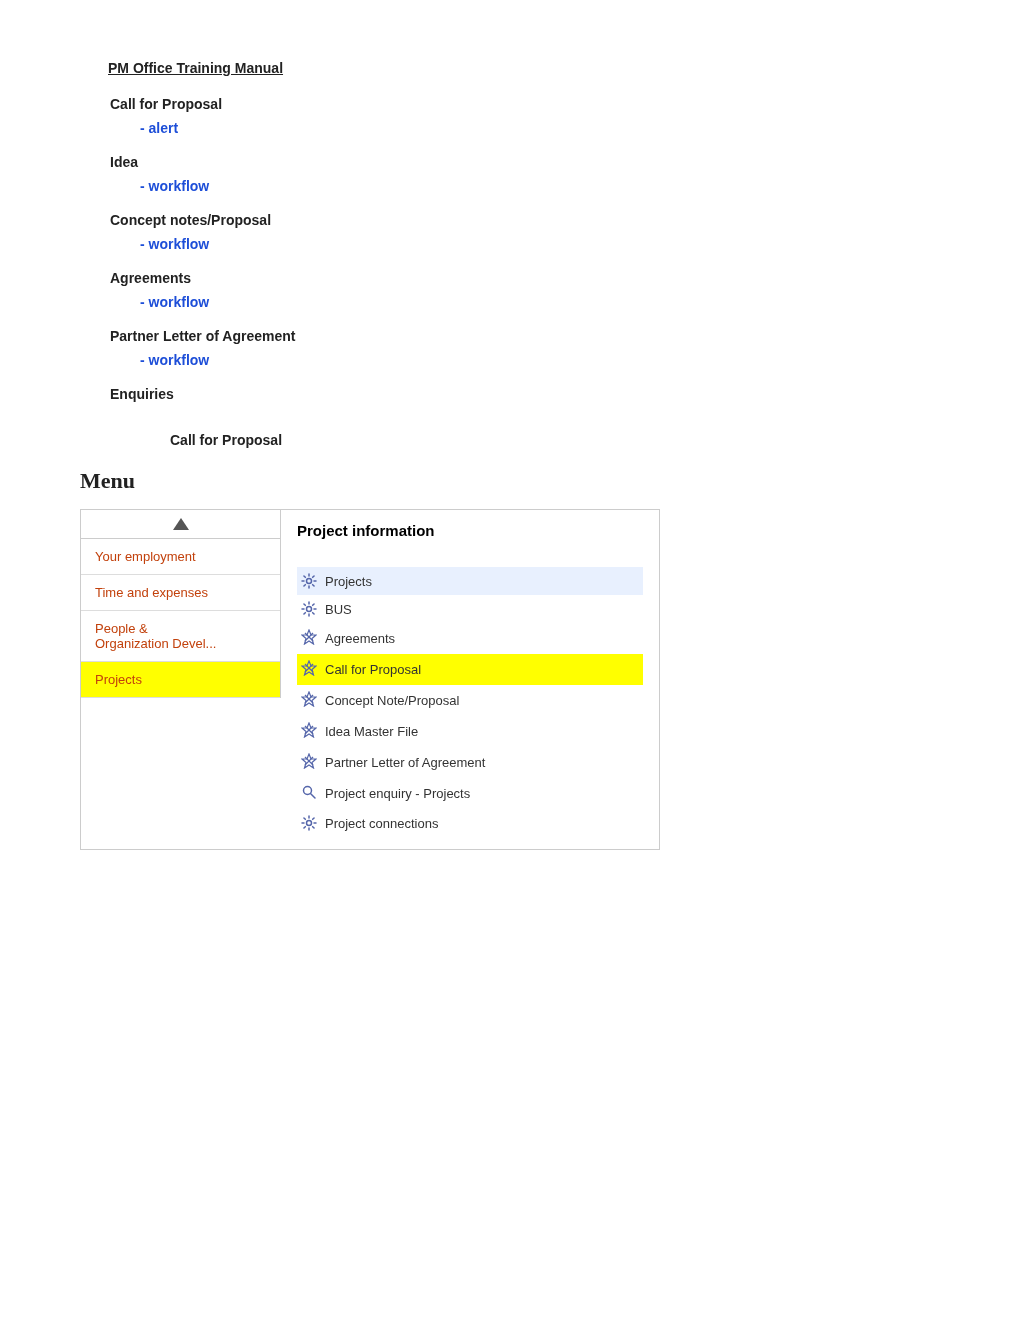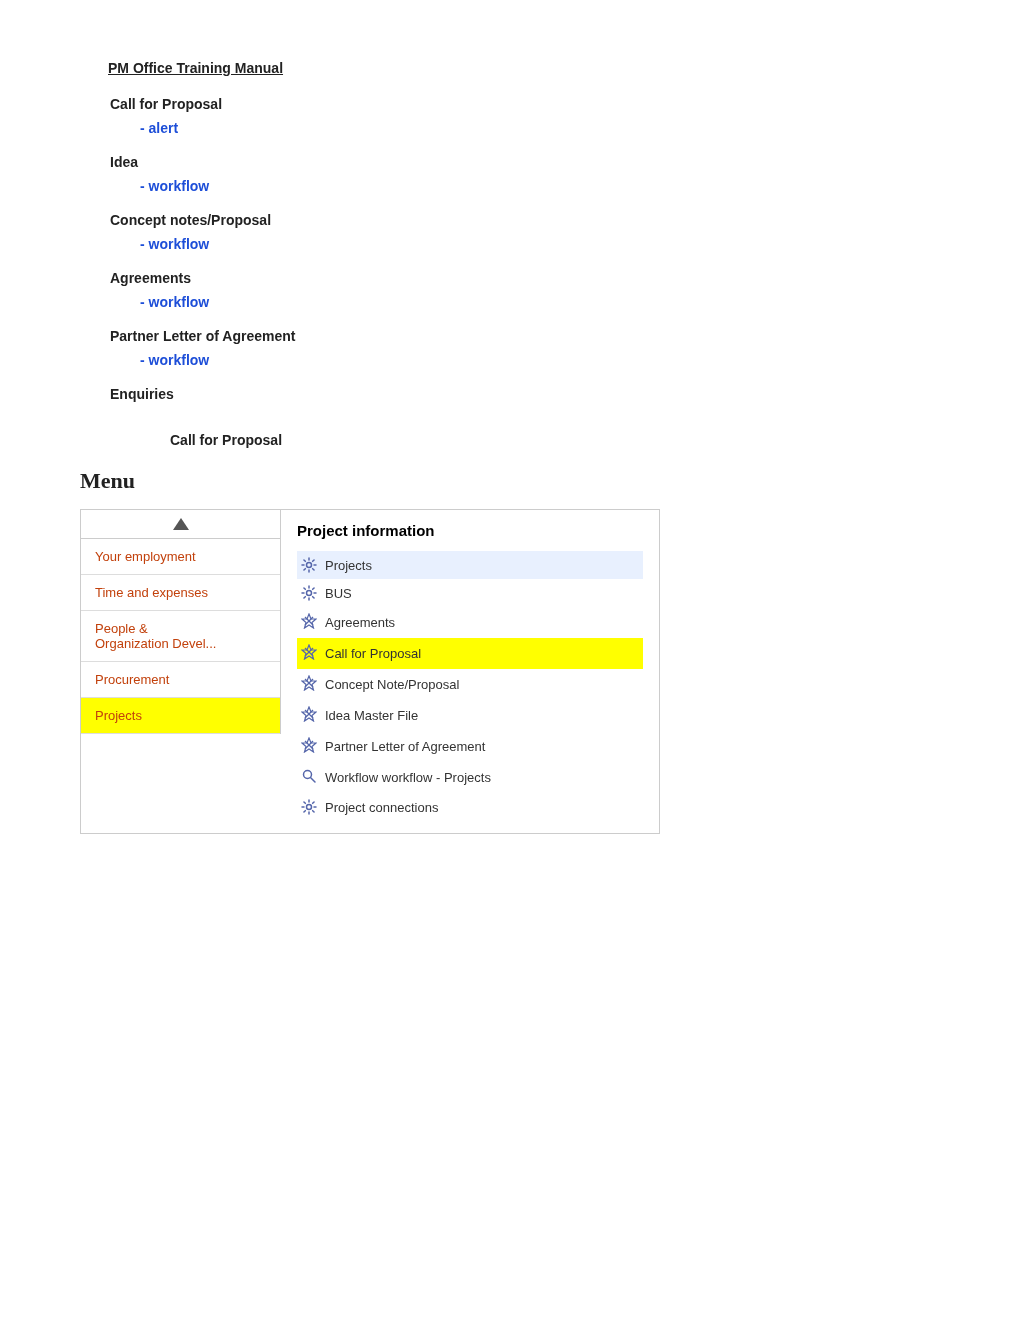--- a/index.html
+++ b/index.html
@@ -119,21 +119,21 @@
     }
 
     .menu-right {
       flex: 1;
       padding: 12px 16px;
     }
 
     .right-title {
       font-size: 15px;
       font-weight: bold;
-      margin-bottom: 12px;
+      margin-bottom: 28px;
       color: #000;
     }
 
     .right-item {
       display: flex;
       align-items: center;
       gap: 8px;
       padding: 6px 4px;
       font-size: 13px;
       color: #333;
@@ -217,21 +217,20 @@
 <div class="menu-container">
 
   <div class="menu-left">
     <div class="menu-left-top">
       <div class="arrow-up"></div>
     </div>
     <div class="menu-left-item">Your employment</div>
     <div class="menu-left-item">Time and expenses</div>
     <div class="menu-left-item" style="white-space: pre-line;">People &amp;
 Organization Devel...</div>
-    <div class="menu-left-item">Procurement</div>
     <div class="menu-left-item highlighted">Projects</div>
   </div>
 
   <div class="menu-right">
     <div class="right-title">Project information</div>
 
     <div class="right-item selected-row">
       <span class="icon-gear">
         <svg viewBox="0 0 16 16" fill="none" xmlns="http://www.w3.org/2000/svg">
           <circle cx="8" cy="8" r="2.5" stroke="#5566aa" stroke-width="1.5"></circle>
@@ -306,21 +305,21 @@
       <span>Partner Letter of Agreement</span>
     </div>
 
     <div class="right-item">
       <span class="icon-search">
         <svg viewBox="0 0 16 16" fill="none" xmlns="http://www.w3.org/2000/svg">
           <circle cx="6.5" cy="6.5" r="4" stroke="#5566aa" stroke-width="1.5"></circle>
           <line x1="9.5" y1="9.5" x2="14" y2="14" stroke="#5566aa" stroke-width="1.5" stroke-linecap="round"></line>
         </svg>
       </span>
-      <span>Workflow workflow - Projects</span>
+      <span>Project enquiry - Projects</span>
     </div>
 
     <div class="right-item">
       <span class="icon-gear">
         <svg viewBox="0 0 16 16" fill="none" xmlns="http://www.w3.org/2000/svg">
           <circle cx="8" cy="8" r="2.5" stroke="#5566aa" stroke-width="1.5"></circle>
           <path d="M8 1v2M8 13v2M1 8h2M13 8h2M2.93 2.93l1.41 1.41M11.66 11.66l1.41 1.41M2.93 13.07l1.41-1.41M11.66 4.34l1.41-1.41" stroke="#5566aa" stroke-width="1.5" stroke-linecap="round"></path>
         </svg>
       </span>
       <span>Project connections</span>

